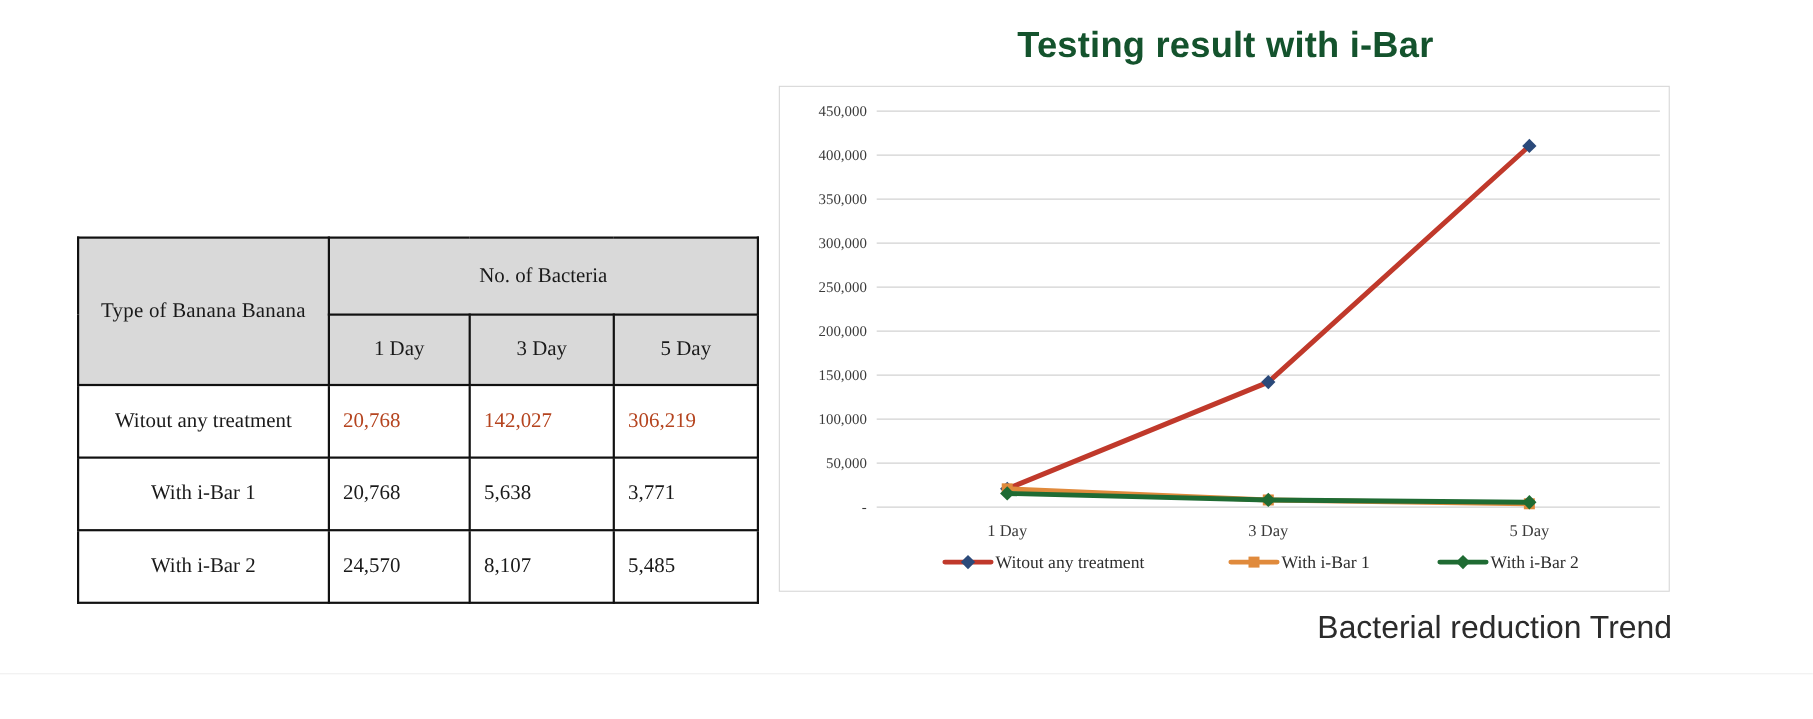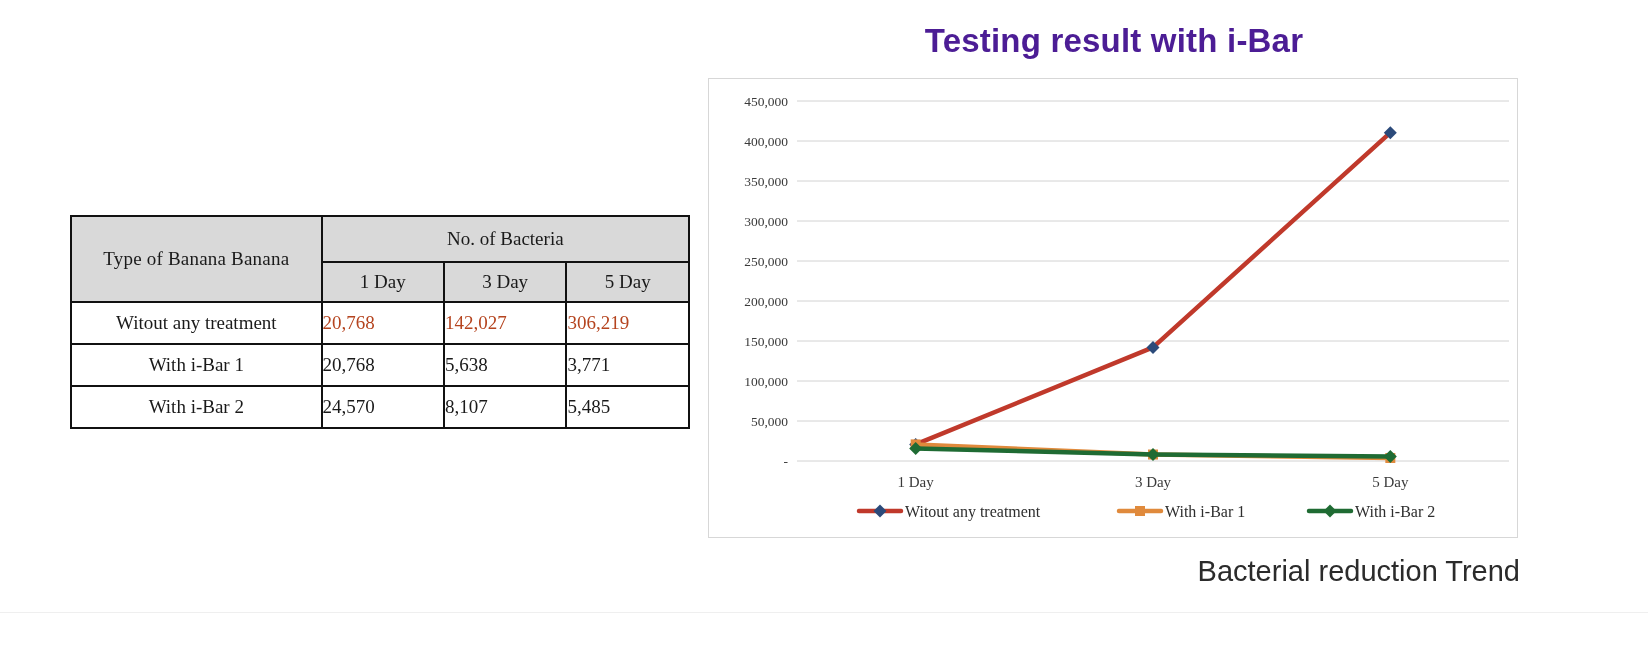--- a/index.html
+++ b/index.html
@@ -8,36 +8,36 @@
     width:1648px;height:654px;background:#ffffff;
     font-family:"Liberation Sans",sans-serif;overflow:hidden;position:relative;
   }
   .page{position:absolute;inset:0;background:#fff;}
 
   
   .table-wrap{position:absolute;left:70px;top:215px;width:620px;}
   table.data{border-collapse:collapse;width:620px;
     font-family:"Liberation Serif","DejaVu Serif",serif;}
   table.data th,table.data td{
-    border:2px solid #111;padding:0;margin:0;color:#1a1a1a;
+    border:2px solid #111;padding:12px;margin:0;color:#1a1a1a;
   }
   table.data th{background:#d9d9d9;font-weight:400;font-size:19px;text-align:center;}
   .th-type{width:253px;height:82px;font-size:19px;letter-spacing:.2px;}
   .th-nob{height:44px;font-size:19px;}
   .th-day{height:38px;font-size:18px;}
   table.data td{height:40px;font-size:19px;background:#fff;}
   td.rowlabel{text-align:center;}
   td.num{text-align:left;padding-right:12px;}
   td.num.red{color:#b5441f;}
   .col-day{width:122px;}
 
   
   .chart-title{
     position:absolute;left:708px;top:22px;width:812px;text-align:center;
-    font-size:33px;font-weight:700;color:#4c1d95;letter-spacing:.2px;
+    font-size:33px;font-weight:700;color:#14532d;letter-spacing:.2px;
     font-family:"Liberation Sans",sans-serif;
   }
   .chart-caption{
     position:absolute;left:708px;top:555px;width:812px;text-align:right;
     font-size:29px;font-weight:400;color:#2b2b2b;
     font-family:"Liberation Sans",sans-serif;
   }
   .chart-box{
     position:absolute;left:708px;top:78px;width:810px;height:460px;
     background:#fff;border:1px solid #d7d7d7;box-sizing:border-box;

